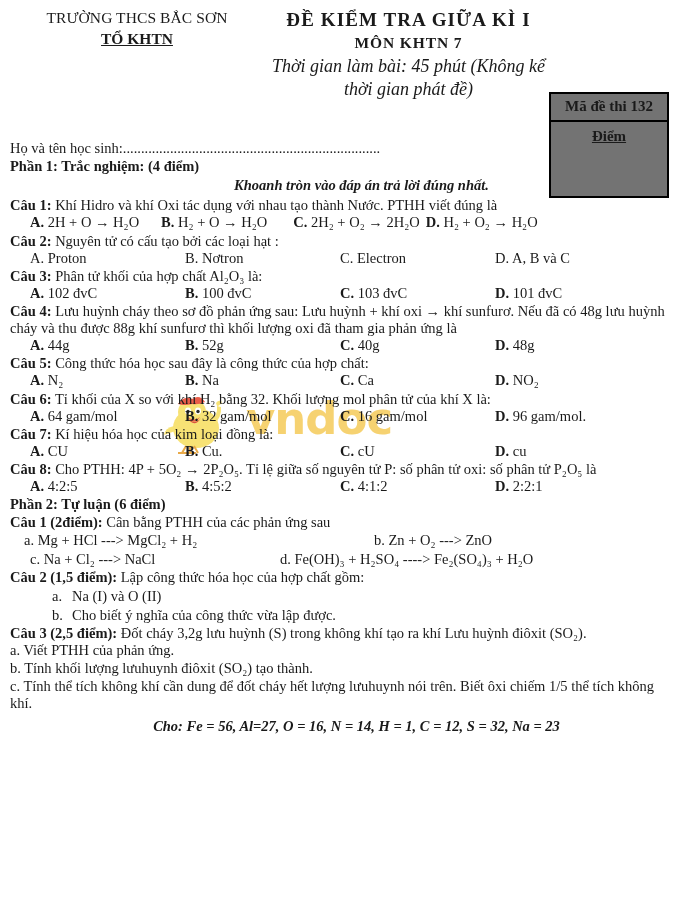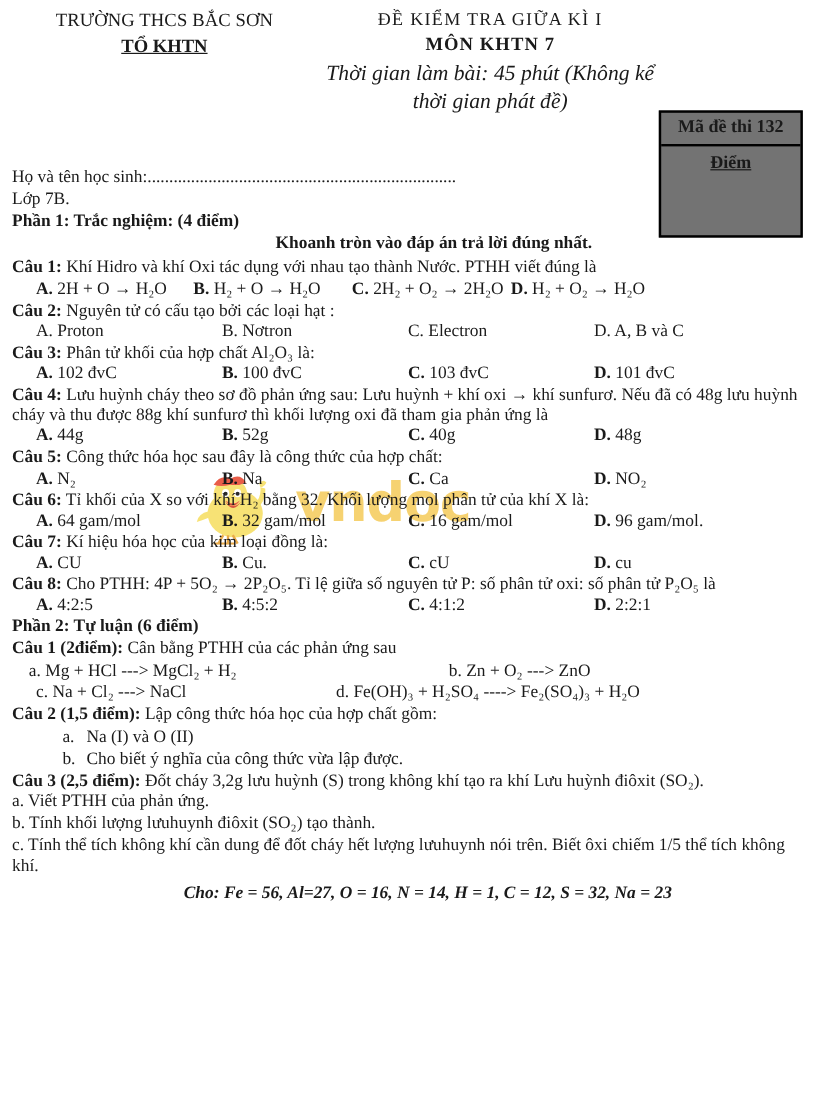--- a/index.html
+++ b/index.html
@@ -42,22 +42,22 @@
     font-size: 15.5px;
     display: inline-block;
     margin-top: 1px;
   }
   .hdr-right {
     flex: 1;
     text-align: center;
     line-height: 1.3;
   }
   .exam-title {
-    font-weight: normal;
-    font-size: 15px;
+    font-weight: bold;
+    font-size: 19px;
     letter-spacing: 1.1px;
   }
   .exam-subject {
     font-weight: bold;
     font-size: 15.5px;
     letter-spacing: .9px;
   }
   .exam-time {
     font-style: italic;
     font-size: 18px;
@@ -103,20 +103,21 @@
     box-sizing: border-box;
     line-height: 1.18;
   }
   .line { margin: 0 0 1px 0; }
   .student-line { white-space: nowrap; overflow: hidden; }
   .b { font-weight: bold; }
 
   .section-head { font-weight: bold; margin-top: 1px; }
   .instruction {
     font-weight: bold;
+    font-style: italic;
     text-align: center;
     margin: 2px 0 3px 0;
     padding-left: 40px;
   }
 
   .q { margin-top: 1px; }
   .q-stem { }
   .opts {
     display: flex;
     padding-left: 20px;
@@ -213,21 +214,20 @@
       <path d="M16 34 q-9 2 -10 9 q6 -2 11 -4z" fill="#f7e06a"></path>
       <path d="M28 54 l-4 7 M32 54 l0 7 M36 54 l4 7" stroke="#e8a33a" stroke-width="2" fill="none"></path>
       <path d="M20 61 h9 M29 61 h9" stroke="#e8a33a" stroke-width="2" fill="none"></path>
     </svg>
     <div class="wm-text" style="color: rgb(246, 207, 102);">vndoc</div>
   </div>
 
   <div class="content">
 
     <div class="line student-line">Họ và tên học sinh:.......................................................................</div>
-    <div class="line">Lớp 7B.</div>
 
     <div class="line section-head">Phần 1: Trắc nghiệm: (4 điểm)</div>
     <div class="instruction">Khoanh tròn vào đáp án trả lời đúng nhất.</div>
 
     <div class="q">
       <div class="q-stem">
         <span class="b">Câu 1:</span>
         <span>Khí Hidro và khí Oxi tác dụng với nhau tạo thành Nước. PTHH viết đúng là</span>
       </div>
       <div class="opts-inline">

